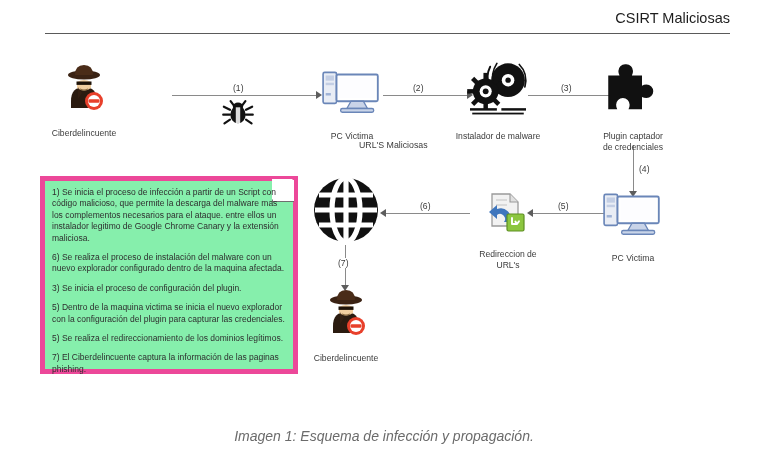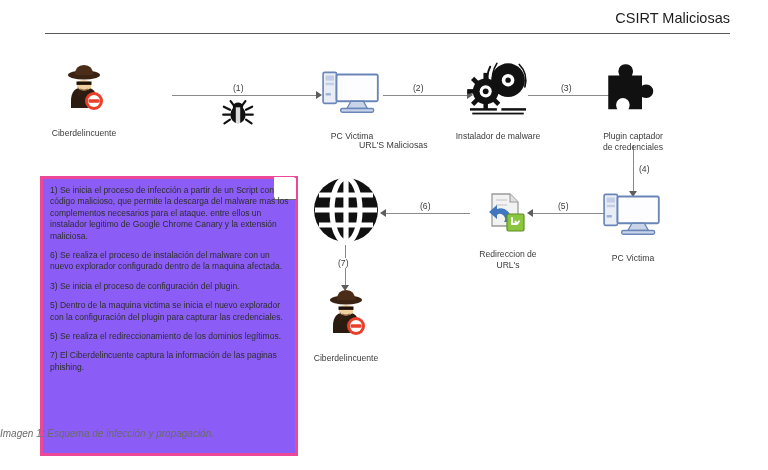--- a/index.html
+++ b/index.html
@@ -25,39 +25,39 @@
   .ln.h{height:1px;}
   .ln.v{width:1px;}
   .arw{position:absolute;width:0;height:0;}
   .arw.r{border-top:4px solid transparent;border-bottom:4px solid transparent;border-left:6px solid #5d5d5d;}
   .arw.l{border-top:4px solid transparent;border-bottom:4px solid transparent;border-right:6px solid #5d5d5d;}
   .arw.d{border-left:4px solid transparent;border-right:4px solid transparent;border-top:6px solid #5d5d5d;}
   .lbl{position:absolute;font-size:8.6px;color:#3b3b3b;background:#fff;padding:0 2px;white-space:nowrap;}
 
   
   .note{
-    position:absolute;left:40px;top:176px;width:258px;height:280px;
-    border:3px solid #ec4899;background:#8b5cf6;box-sizing:border-box;
+    position:absolute;left:40px;top:176px;width:258px;height:198px;
+    border:5px solid #ec4899;background:#86efac;box-sizing:border-box;
   }
   .note-fold{
     position:absolute;right:-1px;top:-1px;width:21px;height:21px;
     background:#fff;border-left:1px solid #6f6f6f;border-bottom:1px solid #6f6f6f;
     transform:none;
   }
   .note-fold:after{
     content:"";position:absolute;left:-1px;top:-1px;width:0;height:0;
     border-left:21px solid #fff;border-bottom:21px solid transparent;
   }
   .note-inner{position:absolute;left:7px;top:6px;right:6px;bottom:4px;}
   .note-inner p{margin:0 0 8px 0;font-size:8.5px;line-height:11.4px;color:#2e2e2e;}
 
   
-  .caption{position:absolute;left:0;top:428px;width:768px;text-align:left;
+  .caption{position:absolute;left:0;top:428px;width:768px;text-align:center;
            font-family:"Liberation Sans",sans-serif;font-style:italic;
-           font-size:10px;color:#6b6b6b;}
+           font-size:14px;color:#6b6b6b;}
 
   svg{display:block;overflow:visible;}
 </style>
 </head>
 <body>
 
 <div class="canvas">
 
   <div class="hdr-org">CSIRT Maliciosas</div>
   <div class="hdr-rule"></div>

